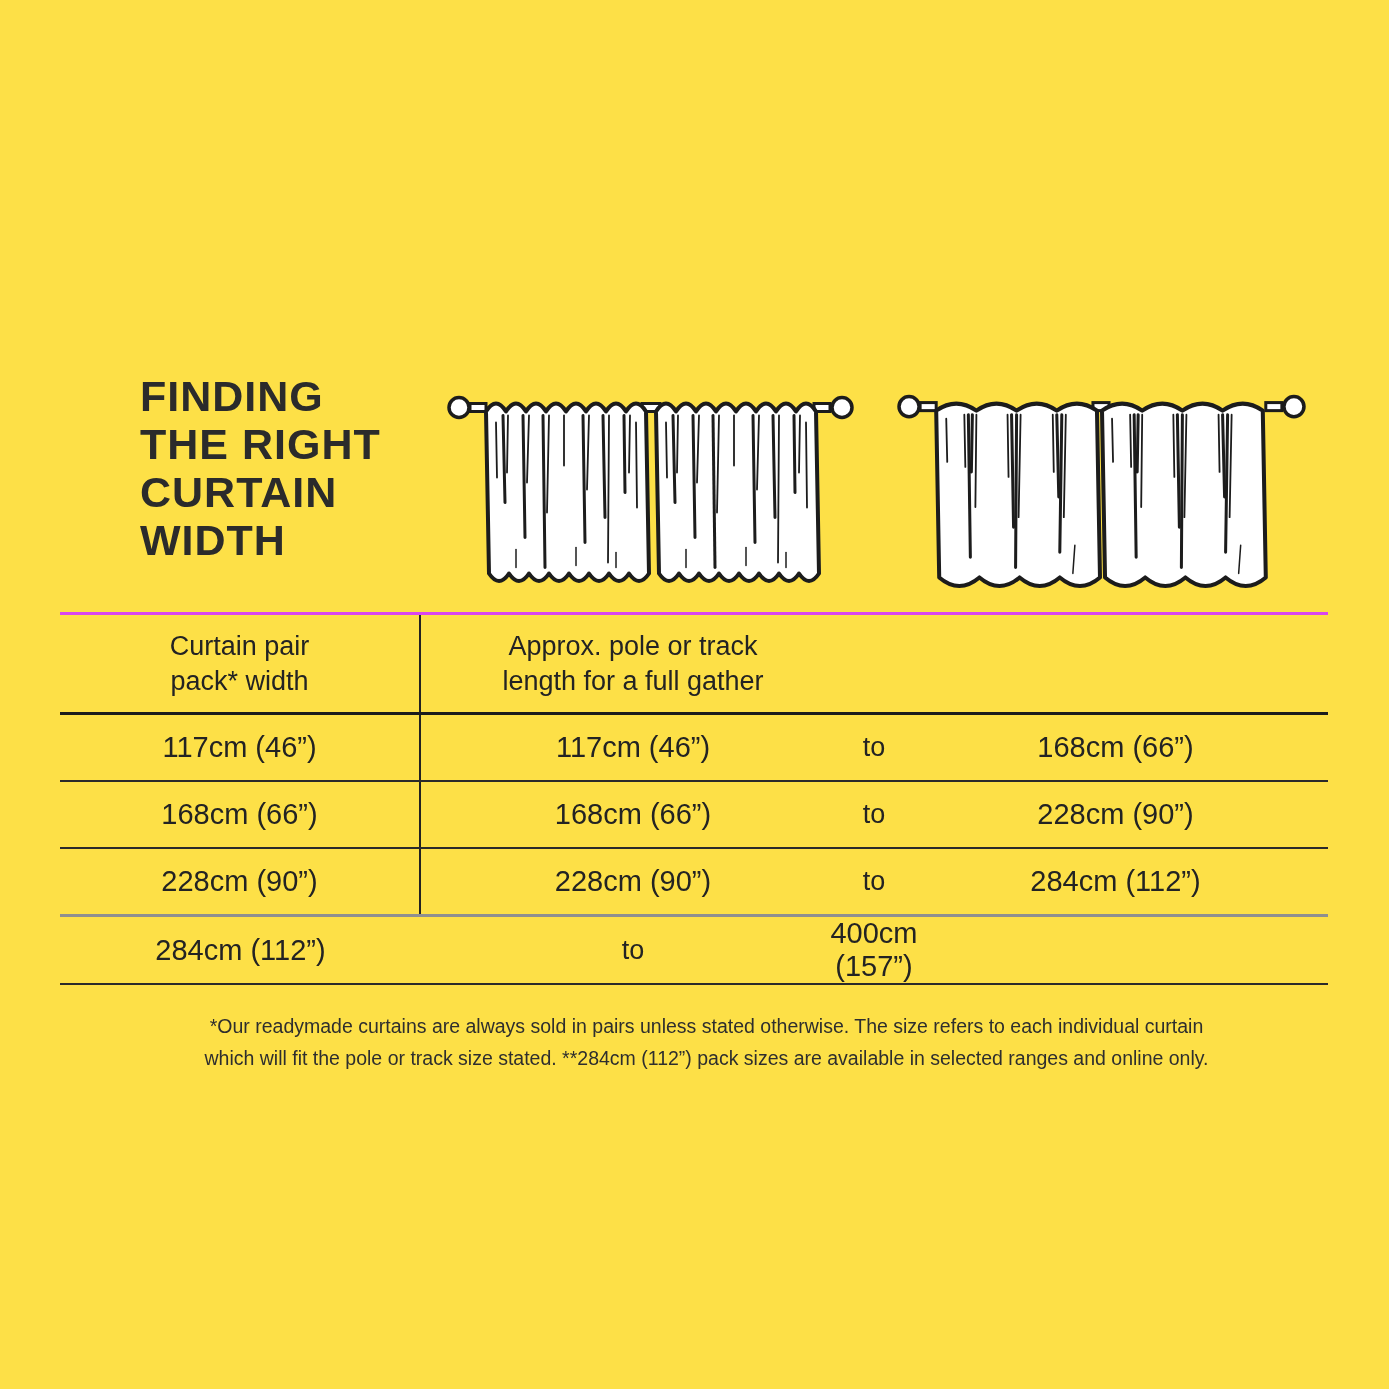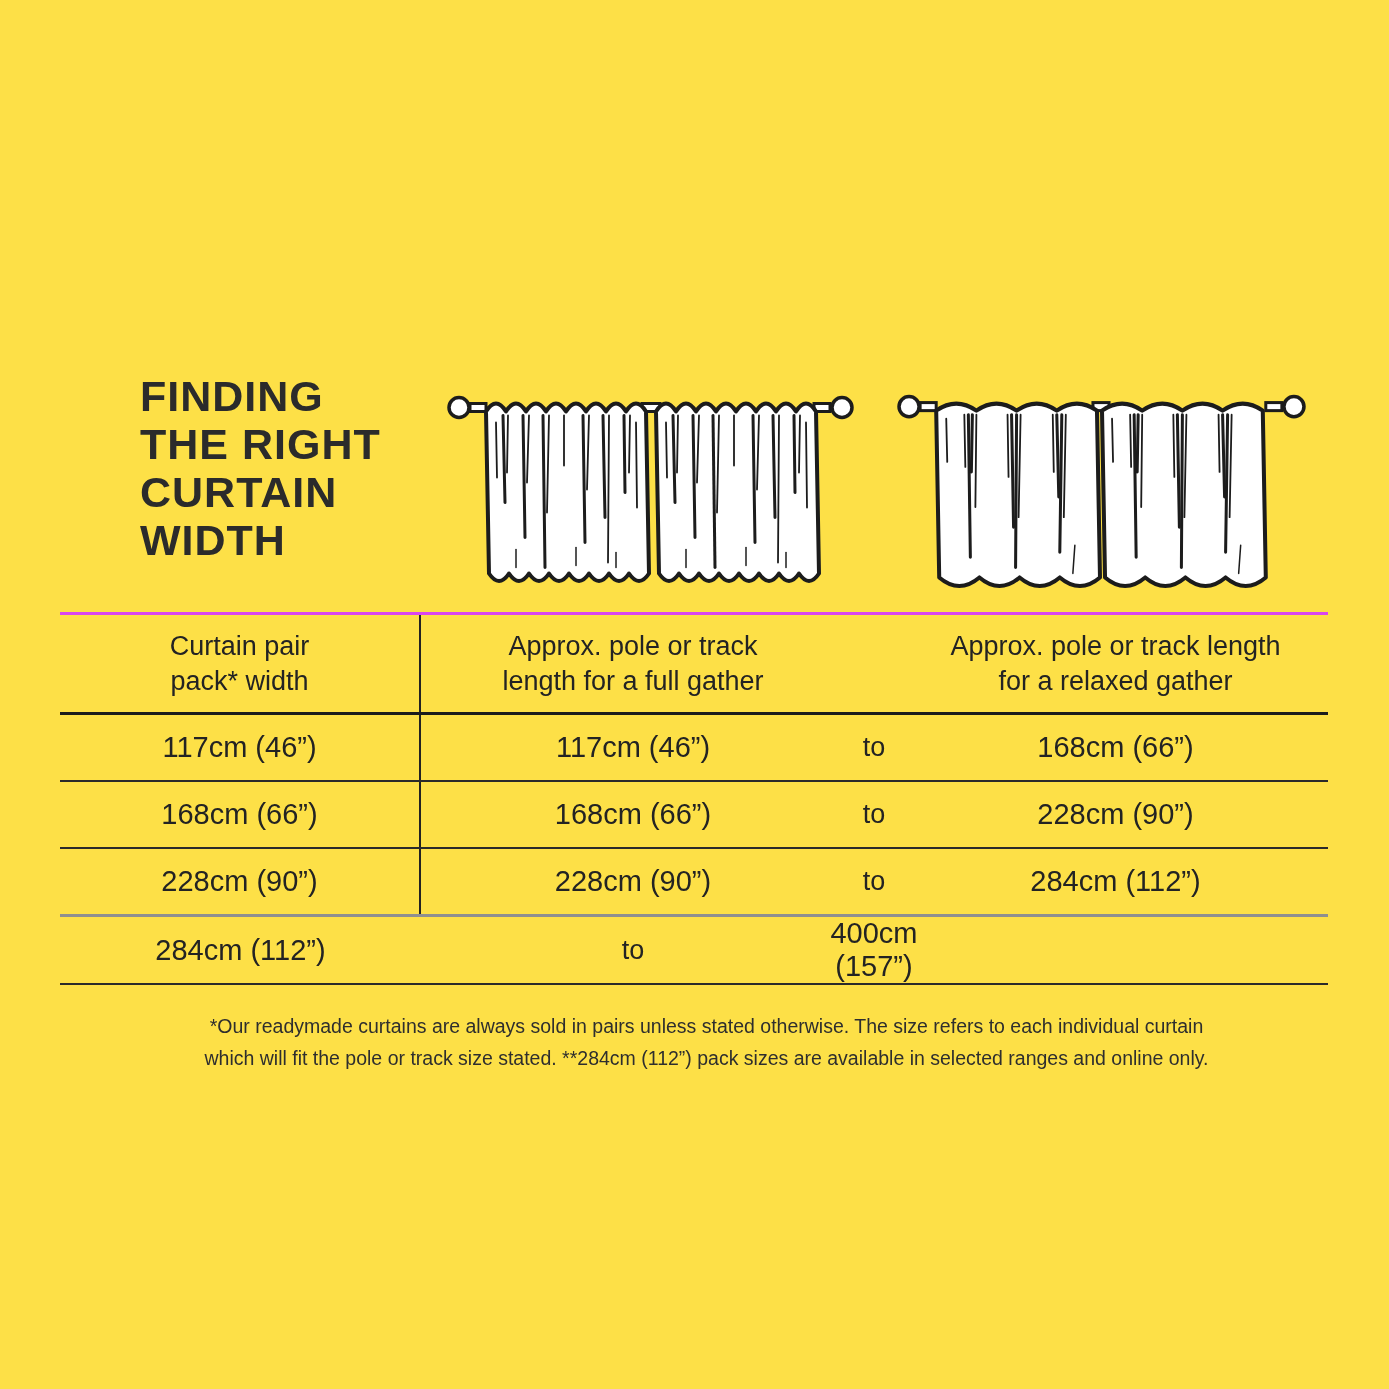--- a/index.html
+++ b/index.html
@@ -140,22 +140,20 @@
   </div>
 
   <div class="size-table">
 
     <div class="t-row t-header">
       <div class="c1 pre">Curtain pair
 pack* width</div>
       <div class="pre">Approx. pole or track
 length for a full gather</div>
       <div></div>
-      <div class="pre">Approx. pole or track length
-for a relaxed gather</div>
     </div>
 
     <div class="t-row t-data sep-thin">
       <div class="c1">117cm (46”)</div>
       <div>117cm (46”)</div>
       <div class="t-to">to</div>
       <div>168cm (66”)</div>
     </div>
 
     <div class="t-row t-data sep-thin">

